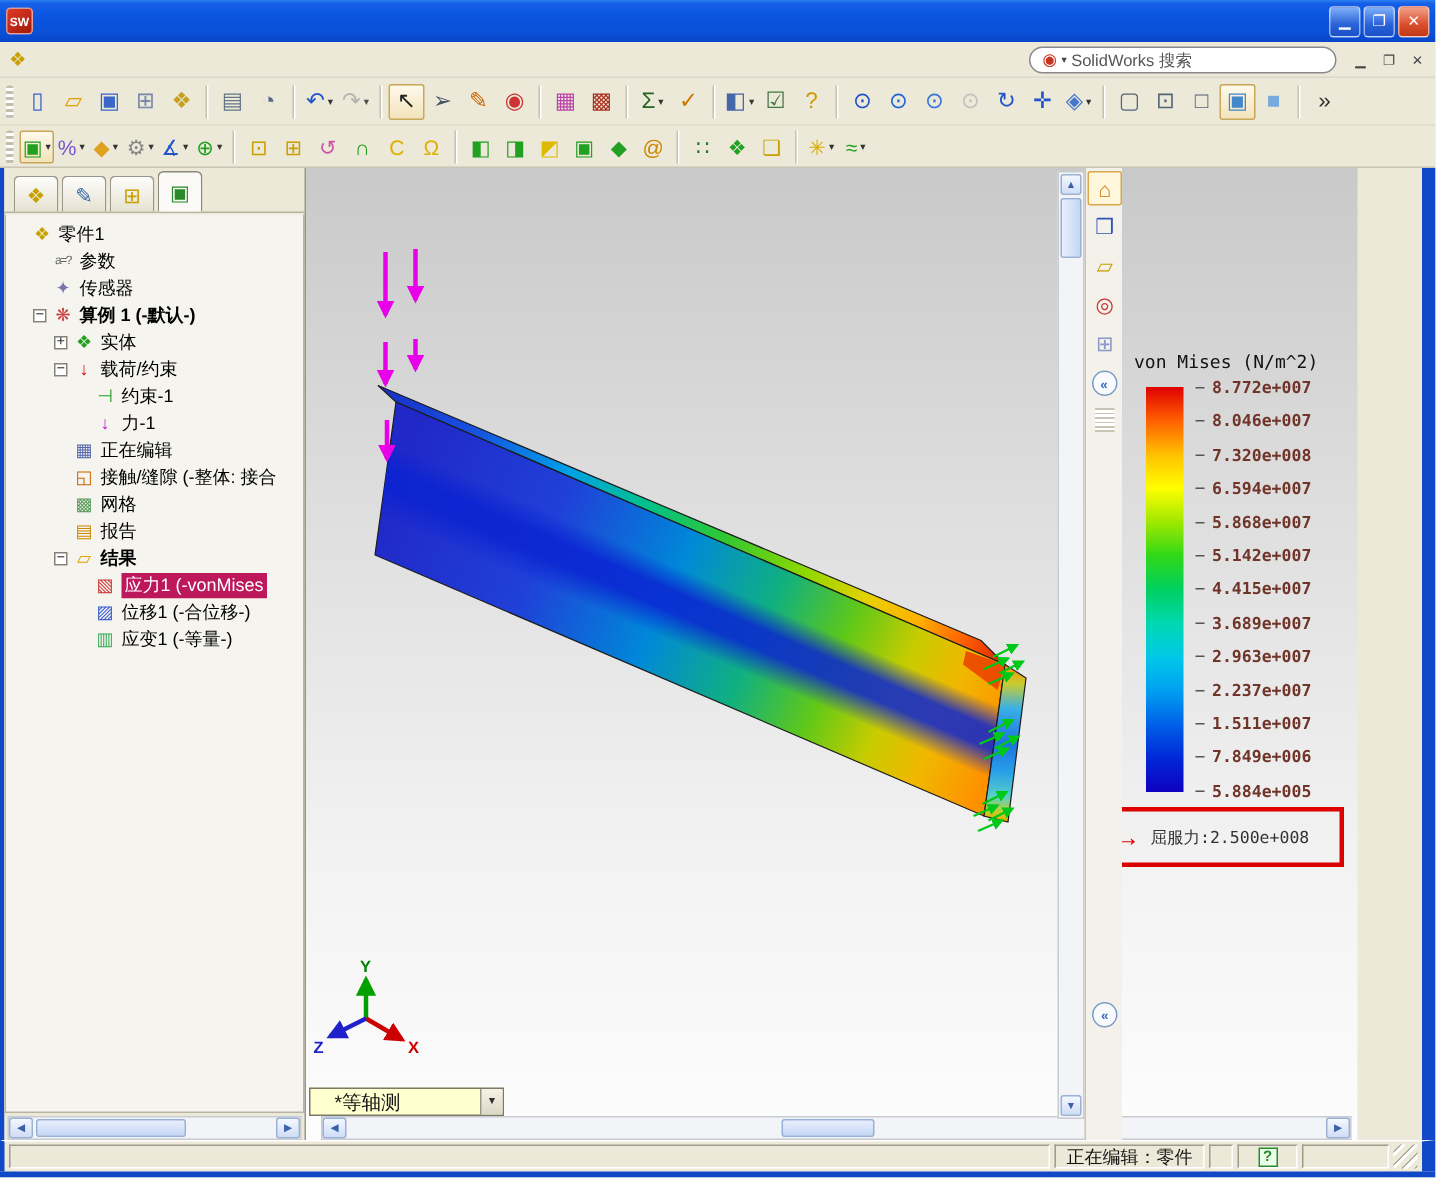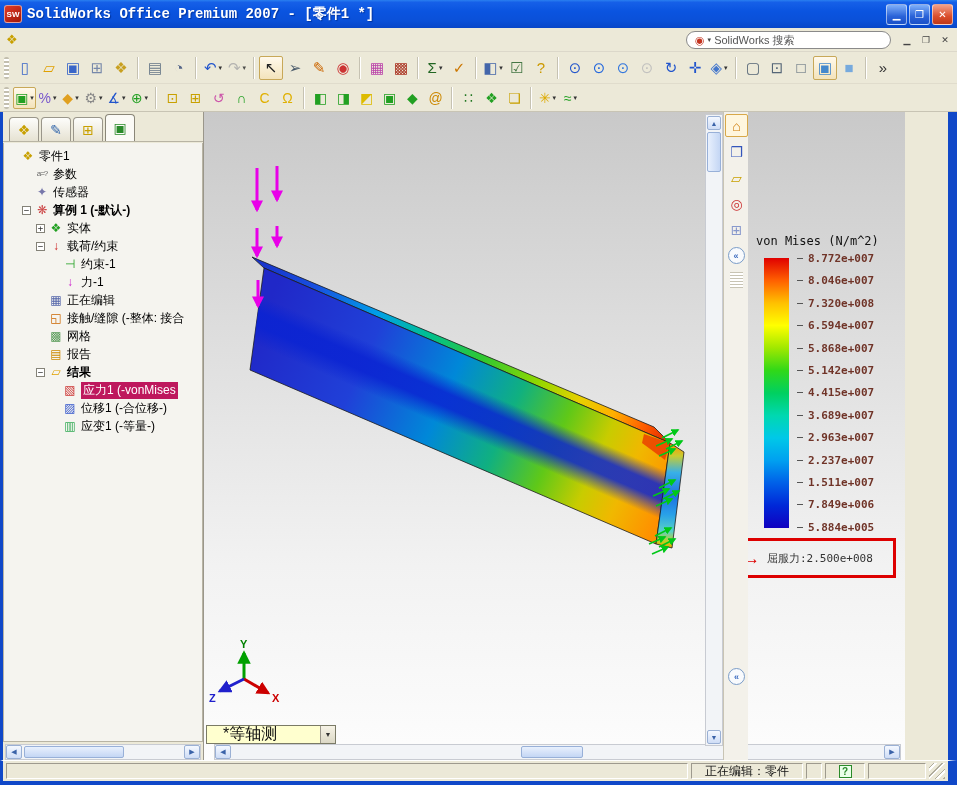--- a/index.html
+++ b/index.html
@@ -122,21 +122,21 @@
   .lvrow { display:flex; align-items:center; font-family:"DejaVu Sans Mono",monospace; font-size:11px; color:#703428; }
   .lvrow::before { content:""; width:6px; border-top:1px solid #555; margin-right:5px; }
 
   #yield-box { position:absolute; left:528px; top:426px; width:164px; height:40px; border:3px solid #dd0000;
     display:flex; align-items:center; padding-left:8px; gap:7px; }
   #yield-box .yarrow { color:#dd0000; font-size:17px; font-weight:bold; line-height:1; }
   #yield-box .ytext { font-size:11px; color:#333; font-family:"DejaVu Sans Mono",monospace; }
 
   #view-combo { position:absolute; left:2px; top:613px; width:130px; height:19px; background:#ffffcf;
     border:1px solid #7a7a66; display:flex; align-items:center; }
-  #view-combo .vtext { font-size:16px; color:#111; padding-left:16px; flex:1; }
+  #view-combo .vtext { font-size:13px; color:#111; padding-left:16px; flex:1; }
   #view-combo .combo-btn { width:15px; height:17px; background:linear-gradient(180deg,#f6f3e6,#dcd8c6);
     border-left:1px solid #9a968a; font-size:7px; color:#333; display:flex; align-items:center; justify-content:center; }
 
   
   #statusbar { position:absolute; left:0; top:760px; width:957px; height:21px; background:#ece9d8;
     border-top:1px solid #fff; border-left:3px solid #1048c8; border-right:9px solid #1048c8;
     display:flex; align-items:center; padding:2px 3px; gap:3px; }
   .scell { height:16px; border:1px solid; border-color:#9e9a8e #fff #fff #9e9a8e; display:flex; align-items:center;
     justify-content:center; font-size:12px; color:#111; }
   .scell.grow { flex:1; }
@@ -146,21 +146,20 @@
   .resize-grip { width:16px; height:16px;
     background:repeating-linear-gradient(135deg,transparent 0 3px,#b0ac9c 3px 4px,#fff 4px 6px); }
 </style>
 </head>
 <body>
 
 <div class="window">
 
   <div id="titlebar">
     <span class="app-icon">SW</span>
-    <span class="title-text">SolidWorks Office Premium 2007 - [零件1 *]</span>
     <div class="win-controls" id="win-controls">
         <div class="wbtn">▁</div>
         <div class="wbtn">❐</div>
         <div class="wbtn close">✕</div>
       </div>
   </div>
 
   <div id="menubar">
     <span class="menu-doc-icon">❖</span>
     <div class="search-pill">
@@ -679,21 +678,21 @@
           </div>
         </div>
       <div class="tp-collapse">«</div>
       <div class="tp-handle"></div>
       <div class="tp-collapse lower">«</div>
     </div>
   </div>
 
   <div id="statusbar">
     <div class="scell grow"></div>
-    <div class="scell" style="width:112px">正在编辑：零件</div>
+    <div class="scell" style="width:100px">正在编辑：零件</div>
     <div class="scell" style="width:16px"></div>
     <div class="scell" style="width:40px">
       <span class="help-q">?</span>
     </div>
     <div class="scell" style="width:58px"></div>
     <div class="resize-grip"></div>
   </div>
   <div id="bottom-border"></div>
 </div>
 

